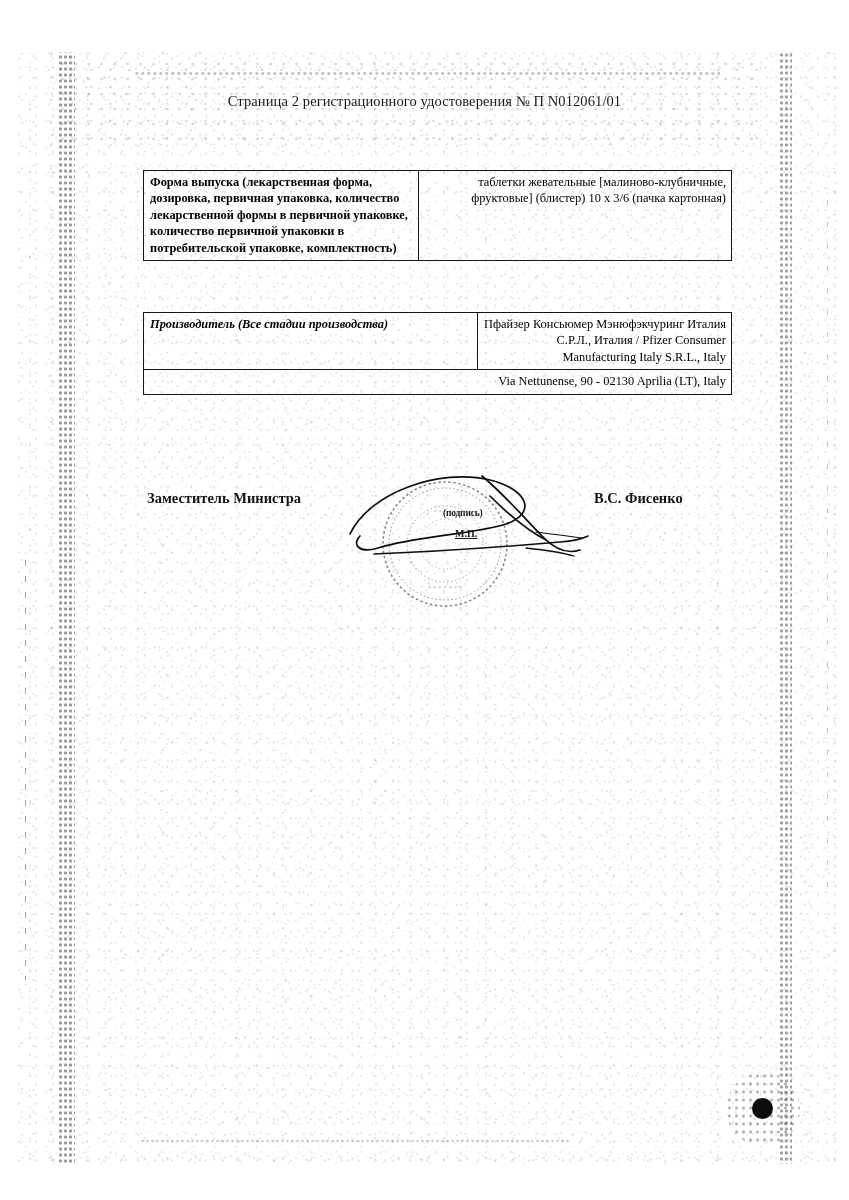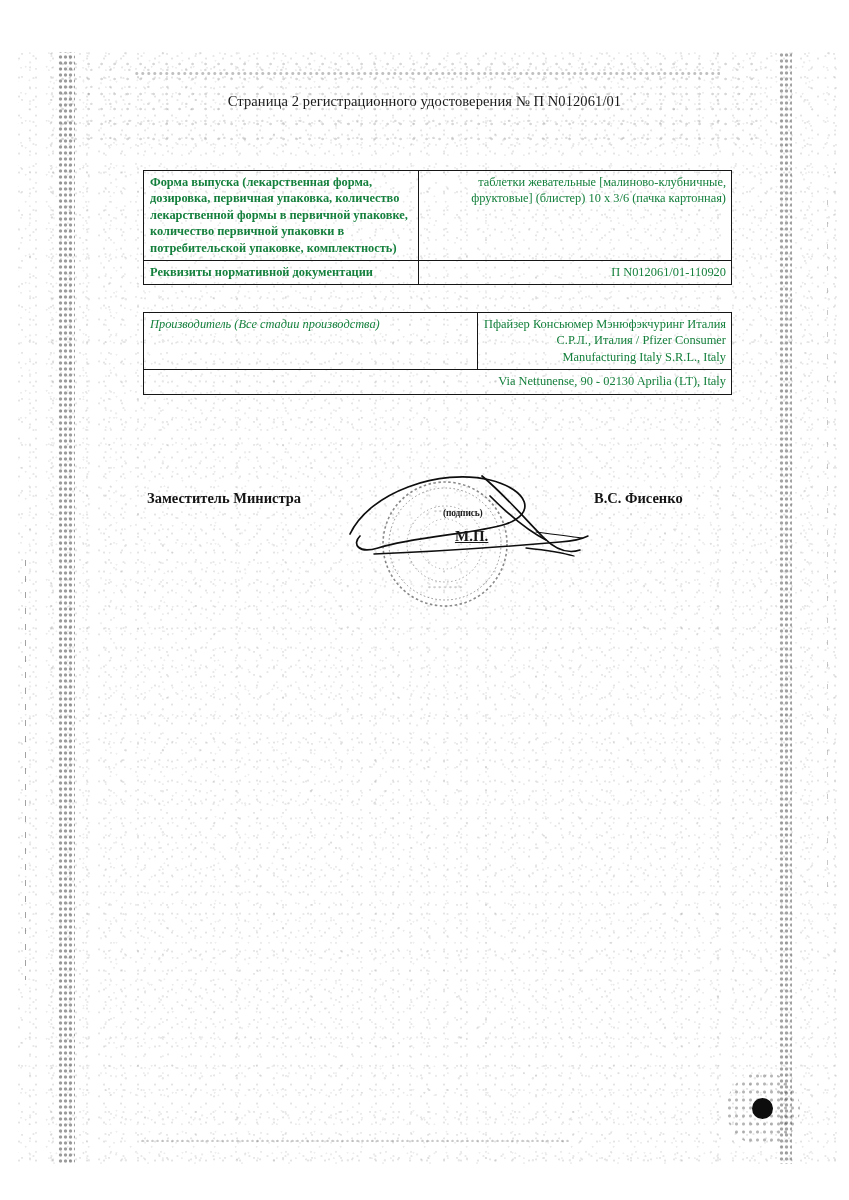--- a/index.html
+++ b/index.html
@@ -100,35 +100,35 @@
     color:#1a1a1a;
   }
 
   
   .doc-table{
     position:absolute;
     border-collapse:collapse;
     table-layout:fixed;
     font-size:12.4px;
     line-height:1.32;
-    color:#15803d;
+    color:#000000;
     background:transparent;
   }
   .doc-table td{
     border:1.3px solid #161616;
     padding:3px 5px 4px 6px;
     vertical-align:top;
     background:transparent;
   }
   #table-form{left:143px;top:170px;width:588px;}
   #table-sites{left:143px;top:312px;width:588px;}
 
   .cell-label{font-weight:bold;}
   .cell-value{font-weight:normal;text-align:right;}
-  .cell-italic{font-style:italic;font-weight:normal;}
+  .cell-italic{font-style:italic;font-weight:bold;}
   .hdr-bold{font-weight:bold;}
 
   
   .sig-row{
     position:absolute;left:0;top:490px;width:725px;height:40px;
   }
   .sig-title{
     position:absolute;left:147px;top:0;
     font-size:14.5px;font-weight:bold;color:#141414;
   }
@@ -136,21 +136,21 @@
     position:absolute;left:594px;top:0;
     font-size:14.5px;font-weight:bold;color:#141414;
   }
   .sig-caption{
     position:absolute;left:443px;top:508px;
     font-size:9.5px;font-weight:bold;color:#1c1c1c;
     letter-spacing:-.2px;
   }
   .sig-mp{
     position:absolute;left:455px;top:528px;
-    font-size:15px;font-weight:bold;color:#171717;text-decoration:underline;
+    font-size:10px;font-weight:bold;color:#171717;text-decoration:underline;
   }
 
   
   .sig-art{
     position:absolute;left:330px;top:462px;width:270px;height:160px;
     pointer-events:none;
   }
 
   
   .ink-dot{
@@ -189,24 +189,20 @@
 
   <table id="table-form" class="doc-table">
     <colgroup>
         <col style="width:275px">
         <col style="width:313px">
       </colgroup>
     <tbody>
       <tr>
         <td class="cell-label">Форма выпуска (лекарственная форма, дозировка, первичная упаковка, количество лекарственной формы в первичной упаковке, количество первичной упаковки в потребительской упаковке, комплектность)</td>
         <td class="cell-value">таблетки жевательные [малиново-клубничные, фруктовые] (блистер) 10 x 3/6 (пачка картонная)</td>
-      </tr>
-      <tr>
-        <td class="cell-label">Реквизиты нормативной документации</td>
-        <td class="cell-value">П N012061/01-110920</td>
       </tr>
     </tbody>
   </table>
 
   <table id="table-sites" class="doc-table">
     <colgroup>
         <col style="width:334px">
         <col style="width:254px">
       </colgroup>
     <tbody>

